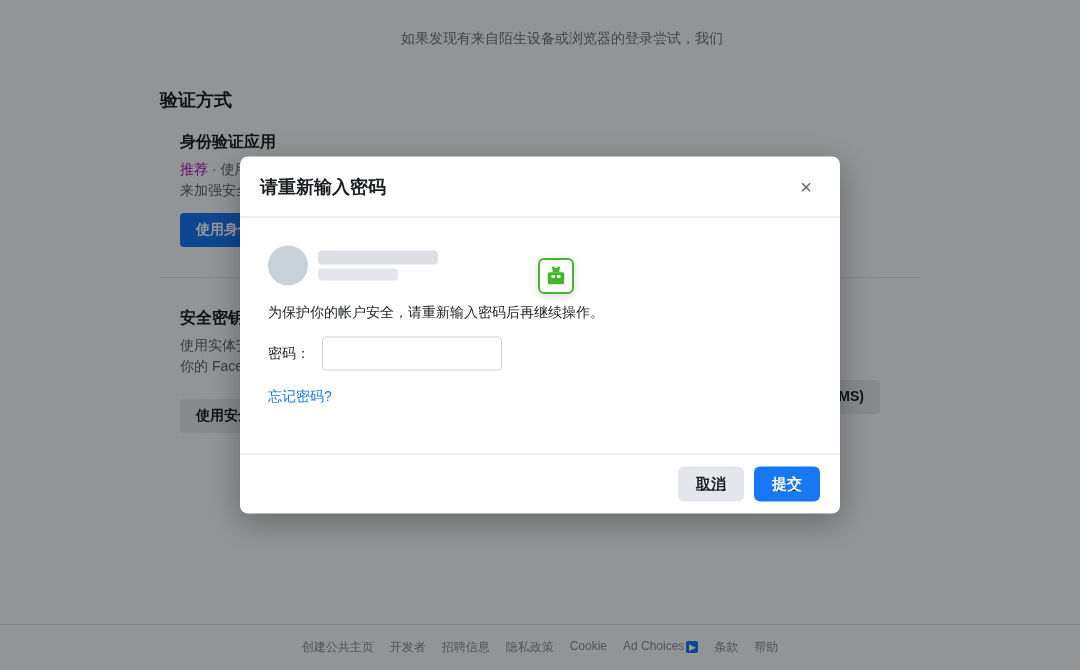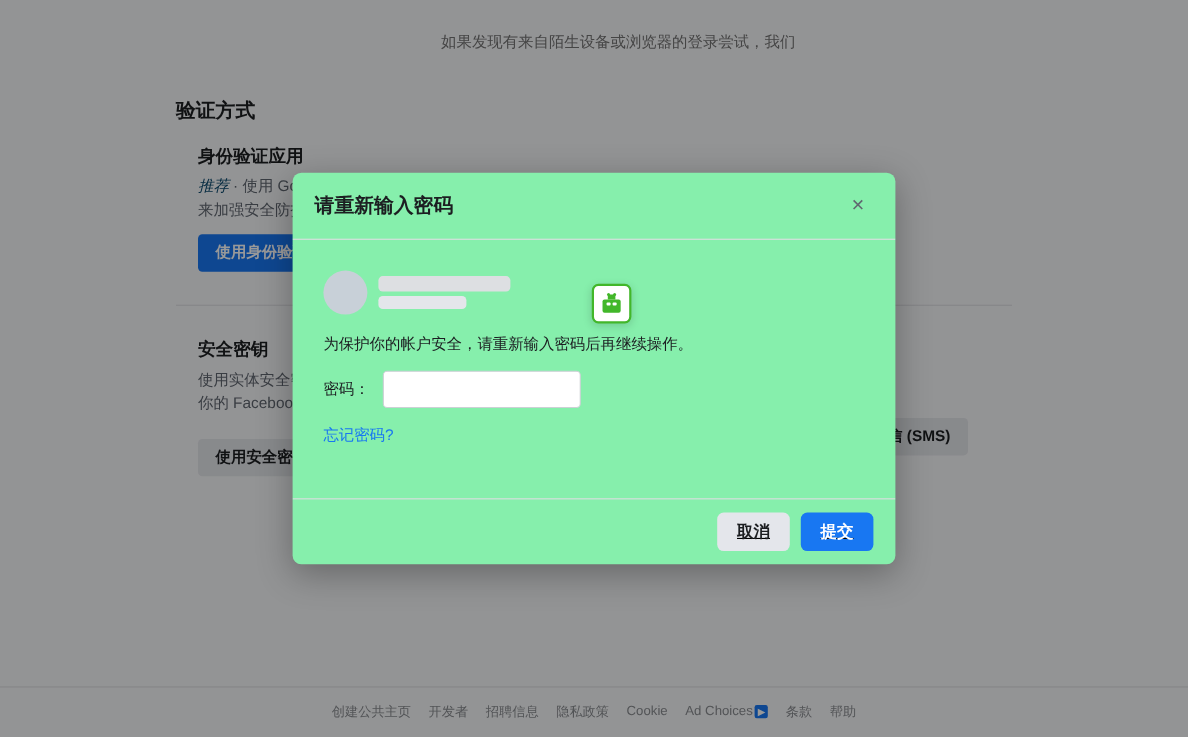--- a/index.html
+++ b/index.html
@@ -57,23 +57,22 @@
     }
 
     .method-title {
       font-size: 16px;
       font-weight: bold;
       color: #1c1e21;
       margin-bottom: 6px;
     }
 
     .recommended-badge {
-      color: #0c4a6e;
-      font-size: 14px;
-      font-style: italic;
+      color: #a21caf;
+      font-size: 14px;
     }
 
     .method-desc {
       font-size: 14px;
       color: #606770;
       line-height: 1.5;
       margin-bottom: 12px;
       max-width: 300px;
     }
 
@@ -168,24 +167,24 @@
       background: rgba(0,0,0,0.35);
       z-index: 100;
     }
 
     
     .modal {
       position: absolute;
       top: 50%;
       left: 50%;
       transform: translate(-50%, -50%);
-      background: #86efac;
+      background: #ffffff;
       border-radius: 8px;
       box-shadow: 0 8px 32px rgba(0,0,0,0.3);
-      width: 548px;
+      width: 600px;
       z-index: 200;
       overflow: hidden;
     }
 
     .modal-header {
       display: flex;
       justify-content: space-between;
       align-items: center;
       padding: 16px 20px;
       border-bottom: 1px solid #dddfe2;

